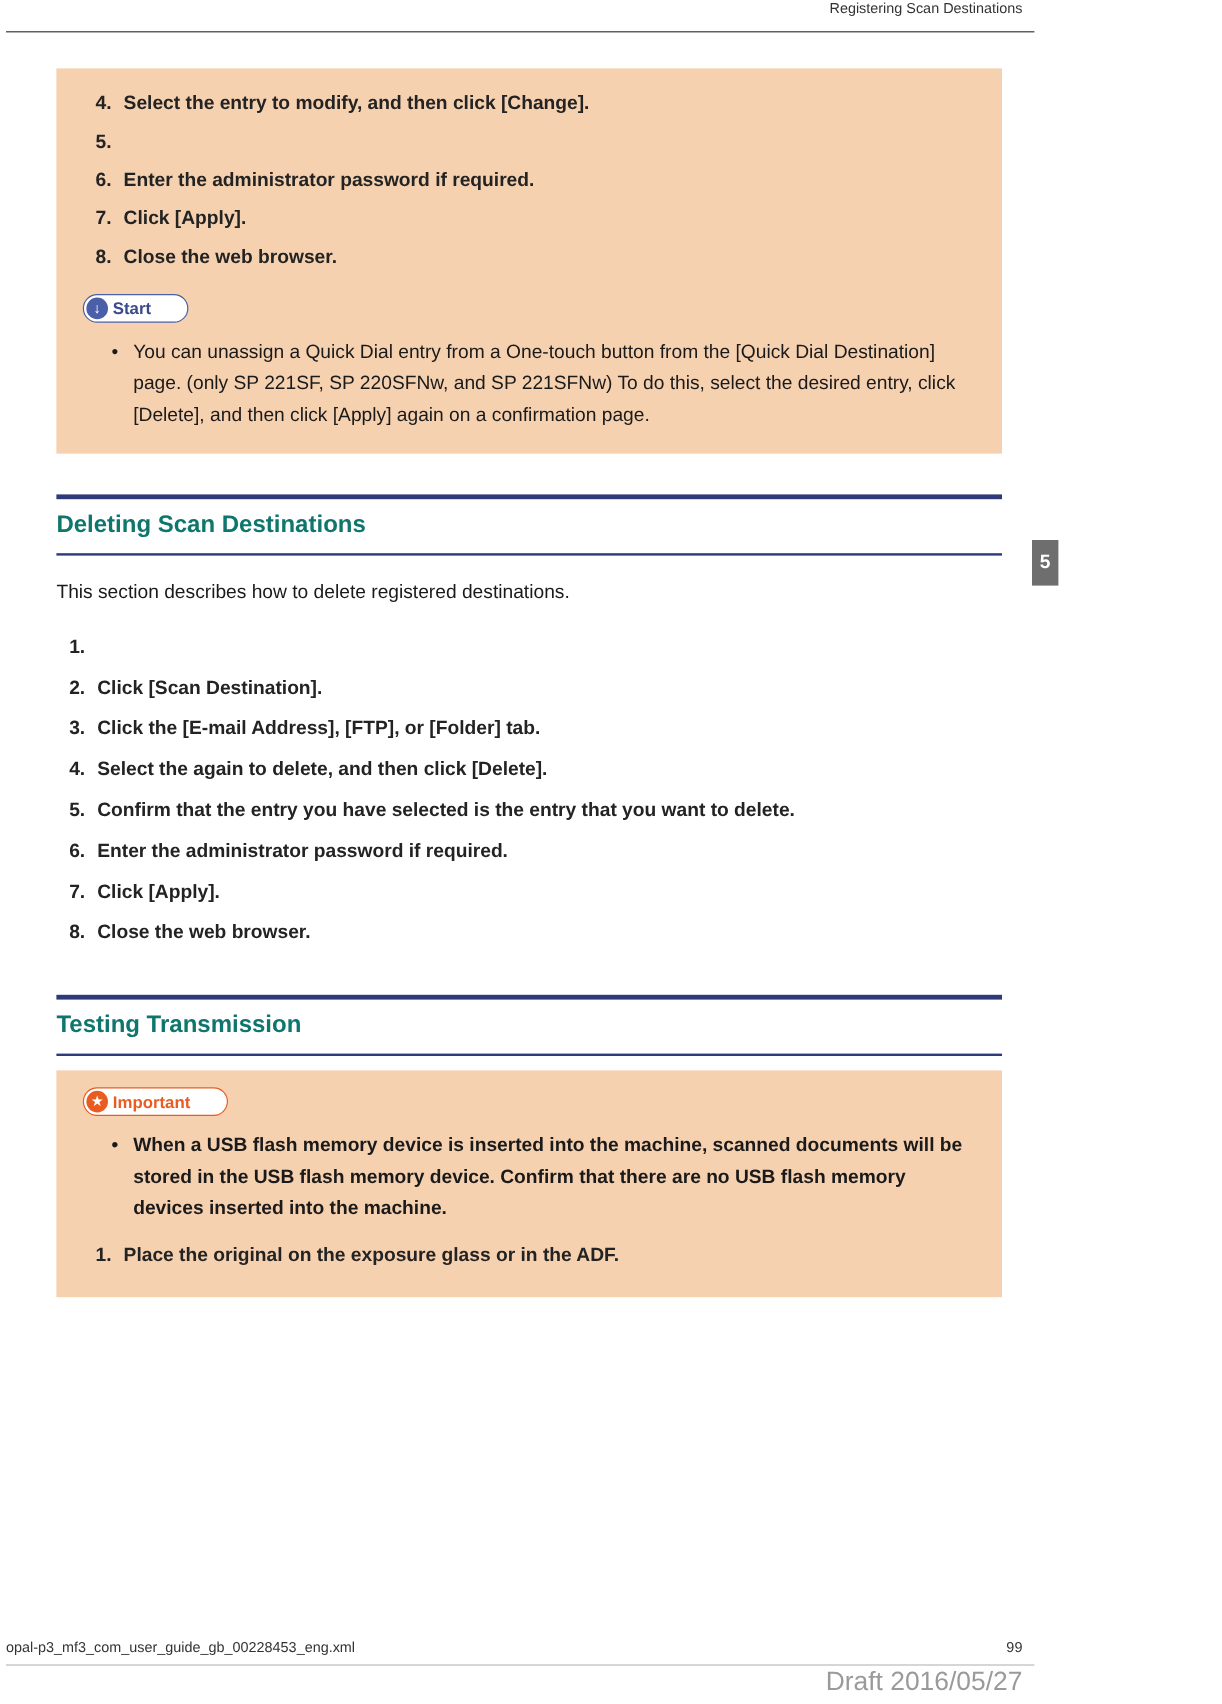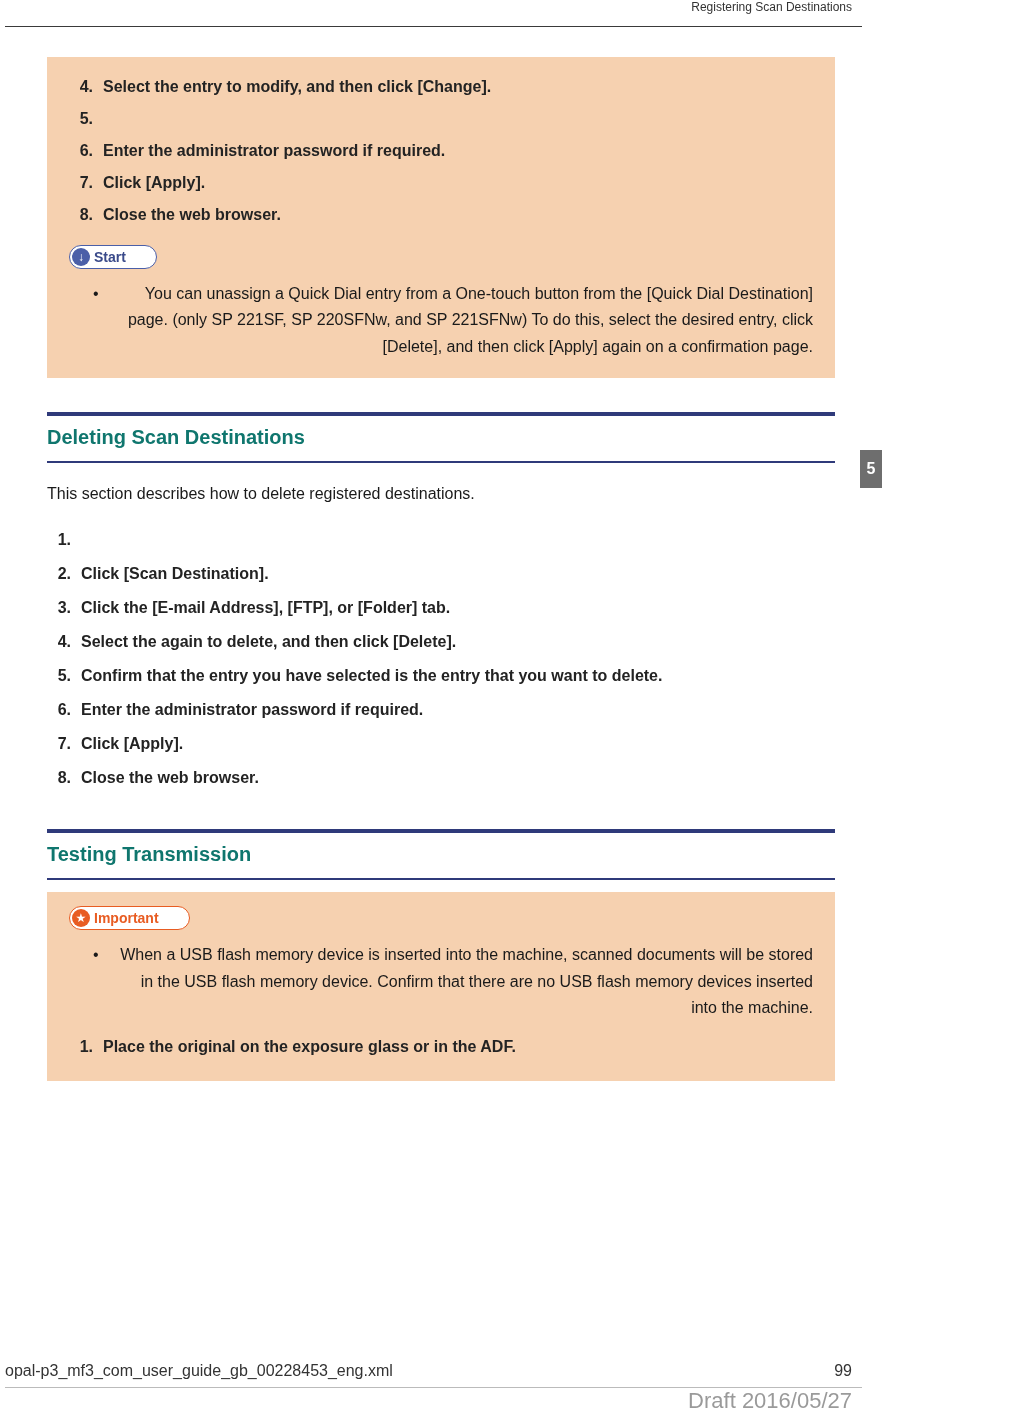--- a/index.html
+++ b/index.html
@@ -17,35 +17,35 @@
   .note-bar { margin: 14px 0 0 0; }
   .chip { display: inline-flex; align-items: center; background: #fff; border: 1.5px solid #4b5fa8; border-radius: 12px 12px 12px 12px; height: 24px; padding: 0 30px 0 2px; }
   .chip.note-chip { border-color: #4b5fa8; }
   .chip .ico { width: 18px; height: 18px; border-radius: 50%; display: inline-flex; align-items: center; justify-content: center; margin-right: 4px; font-size: 12px; color: #fff; }
   .chip.note-chip .ico { background: #4b5fa8; }
   .chip .lbl { font-weight: 700; font-size: 14px; color: #3a4a8a; }
   .chip.important-chip { border-color: #e85c22; }
   .chip.important-chip .ico { background: #e85c22; }
   .chip.important-chip .lbl { color: #e85c22; }
   ul.bullets { list-style: none; margin: 12px 0 0 0; padding-left: 24px; }
-  ul.bullets li { position: relative; font-size: 16px; line-height: 1.65; font-weight: 400; padding-left: 18px; text-align: right; }
+  ul.bullets li { position: relative; font-size: 16px; line-height: 1.65; font-weight: 400; padding-left: 18px; }
   ul.bullets li::before { content: "•"; position: absolute; left: 0; top: 0; }
   .section-head { margin: 34px 0 0 0; }
   .section-head .rule-thick { height: 4px; background: #2f3a7a; margin-bottom: 6px; }
   .section-head h2 { font-size: 20px; font-weight: 700; color: #0f766e; padding: 4px 0 8px 0; }
   .section-head .rule-thin { height: 2px; background: #2f3a7a; margin-top: 4px; }
   .section-body { padding: 22px 0 0 0; }
   p.intro { font-size: 16px; margin: 0 0 20px 0; }
   ol.plain-steps { list-style: none; padding-left: 0; margin-top: 8px; }
   ol.plain-steps li { display: flex; align-items: baseline; padding: 8px 0; font-weight: 600; font-size: 16px; color: #232323; }
   ol.plain-steps li .num { width: 34px; flex-shrink: 0; text-align: right; padding-right: 10px; }
   ol.plain-steps li .txt { flex: 1; }
-  ul.bullets.bold li { font-weight: 400; }
+  ul.bullets.bold li { font-weight: 700; }
   .chapter-tab { position: absolute; right: 0; top: 450px; width: 22px; height: 38px; background: #6e6e6e; color: #fff; font-weight: 700; font-size: 16px; display: flex; align-items: center; justify-content: center; }
-  .footer { position: absolute; left: 0; right: 0; bottom: 40px; padding: 0 30px 0 5px; display: flex; justify-content: space-between; font-size: 16px; color: #333; }
+  .footer { position: absolute; left: 0; right: 0; bottom: 40px; padding: 0 30px 0 5px; display: flex; justify-content: space-between; font-size: 12px; color: #333; }
   .draft { position: absolute; right: 30px; bottom: 6px; font-size: 22px; font-weight: 400; color: #9a9a9a; }
   .bottom-rule { position: absolute; left: 5px; right: 20px; bottom: 32px; border-top: 1px solid #bbb; }
 </style>
 </head>
 <body>
 
 <div class="page">
   <div class="header-title">Registering Scan Destinations</div>
   <div class="top-rule"></div>
 

